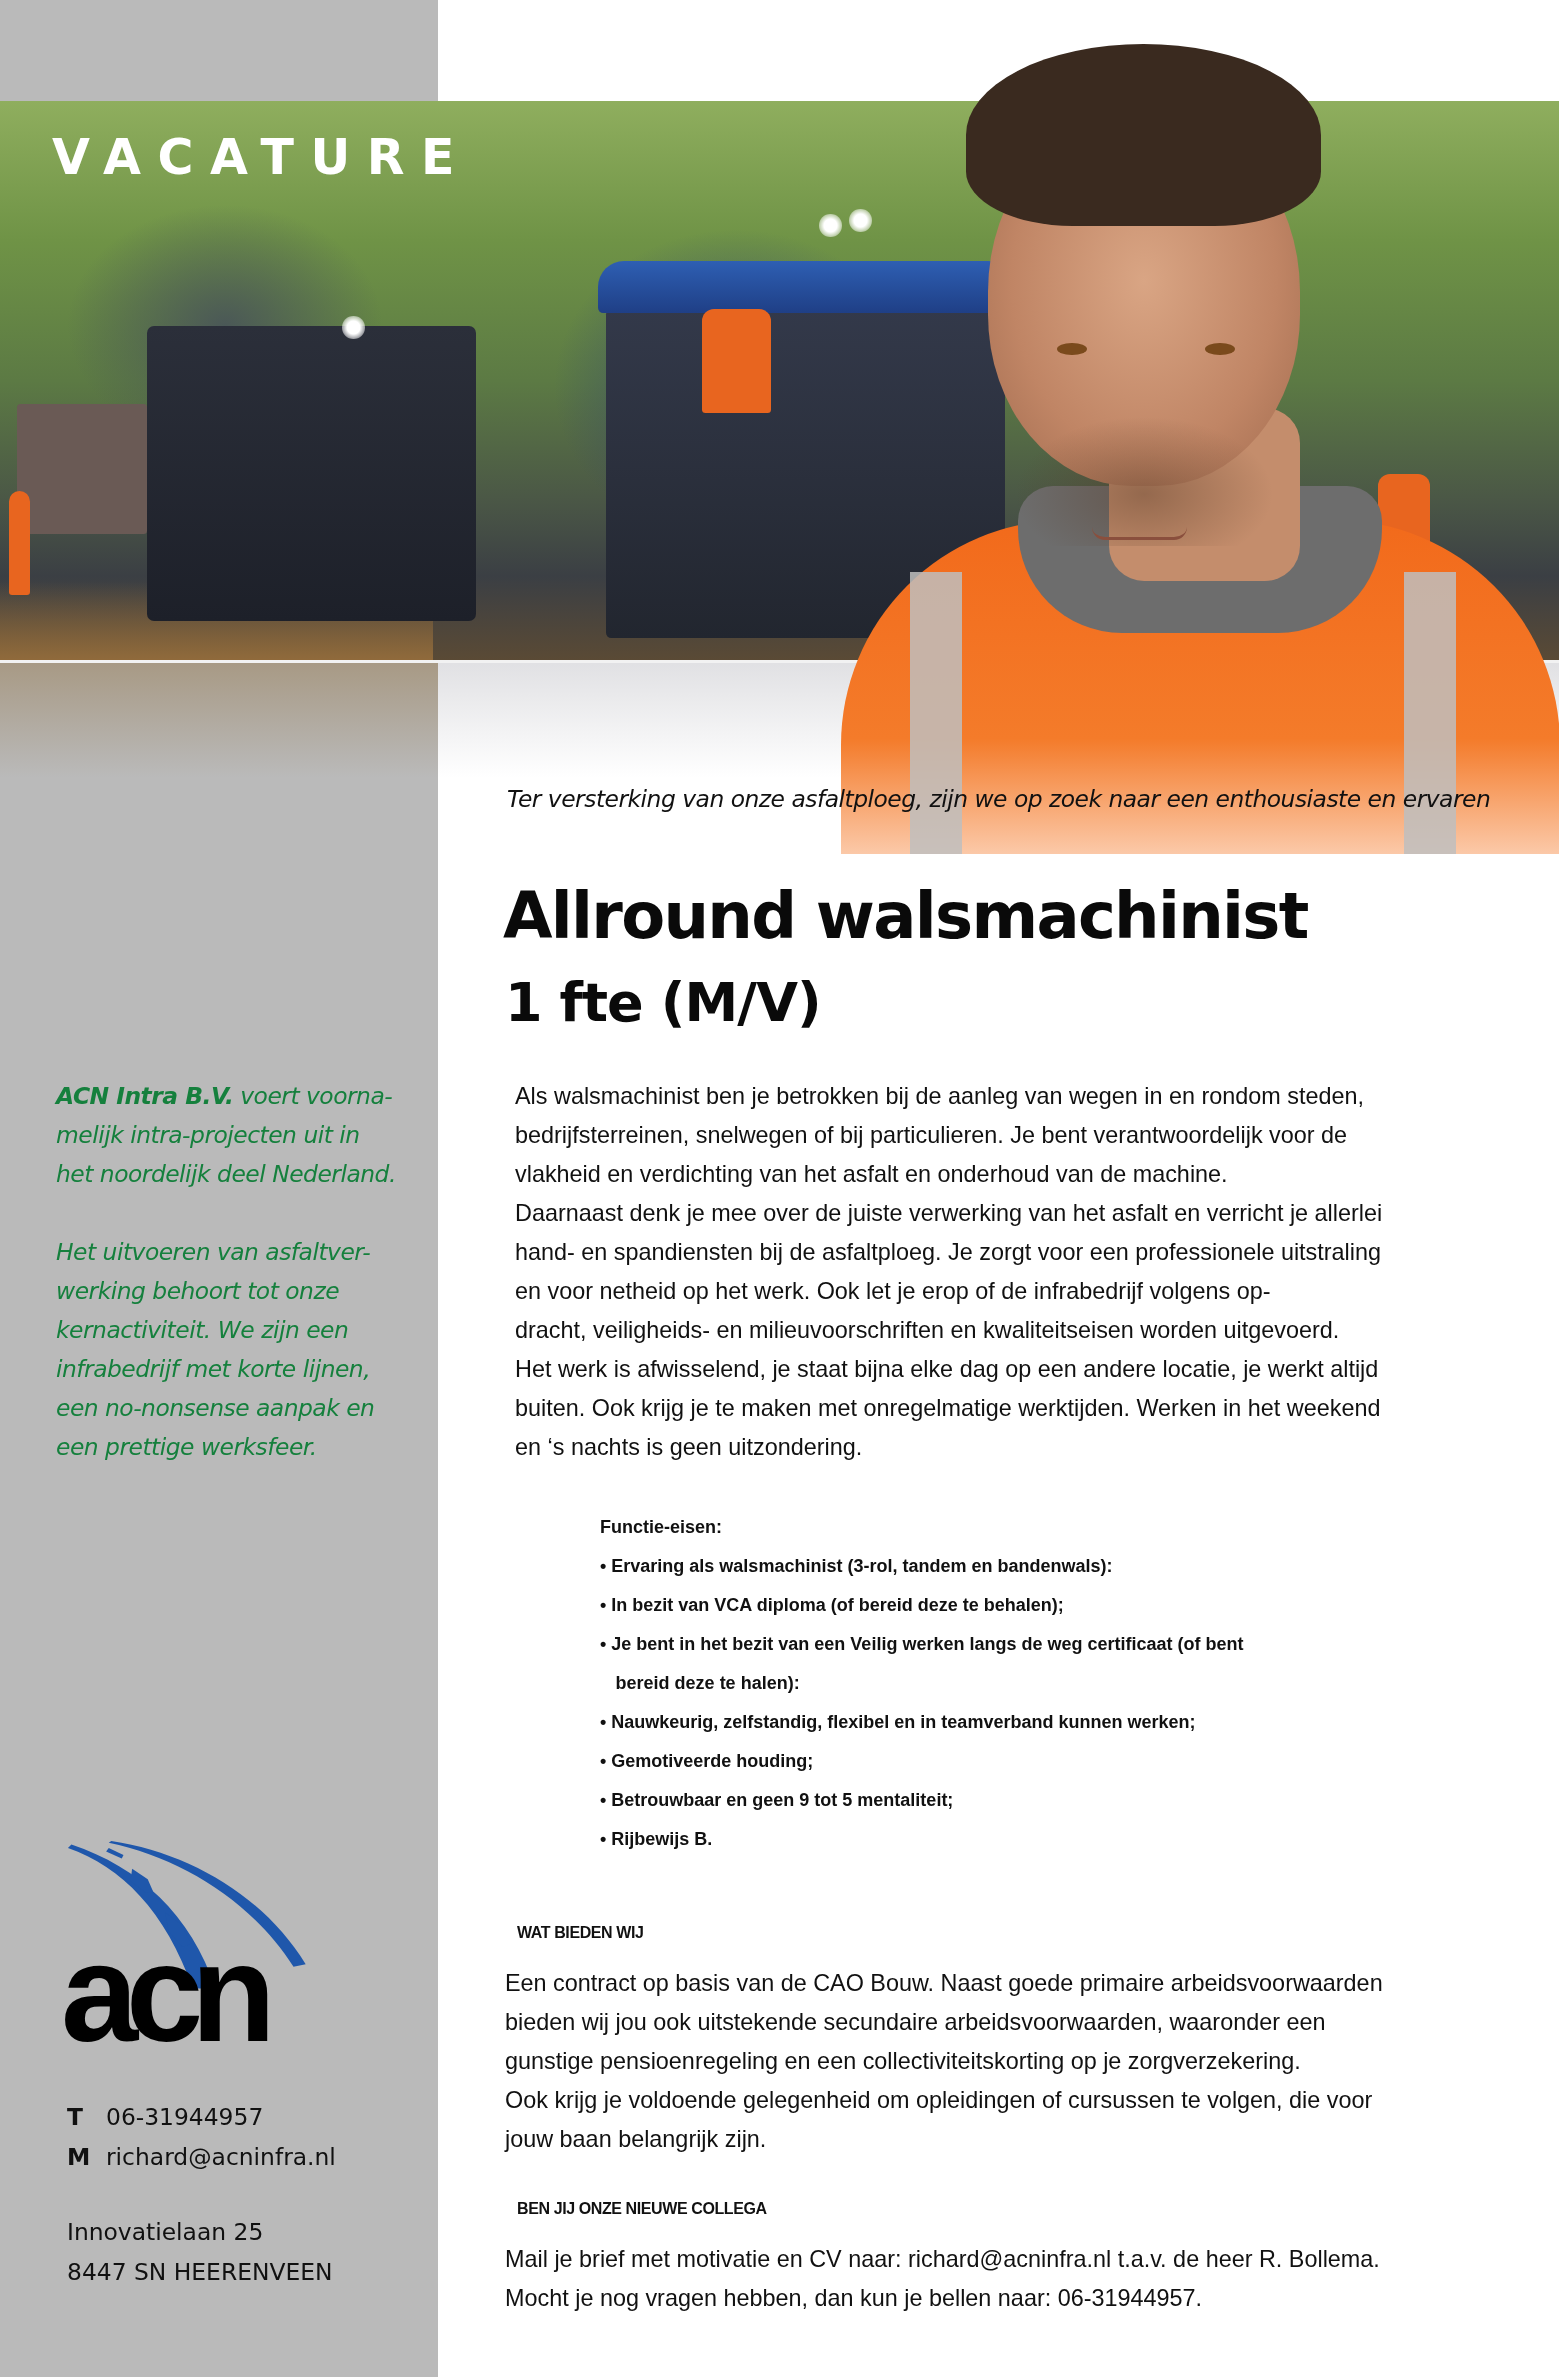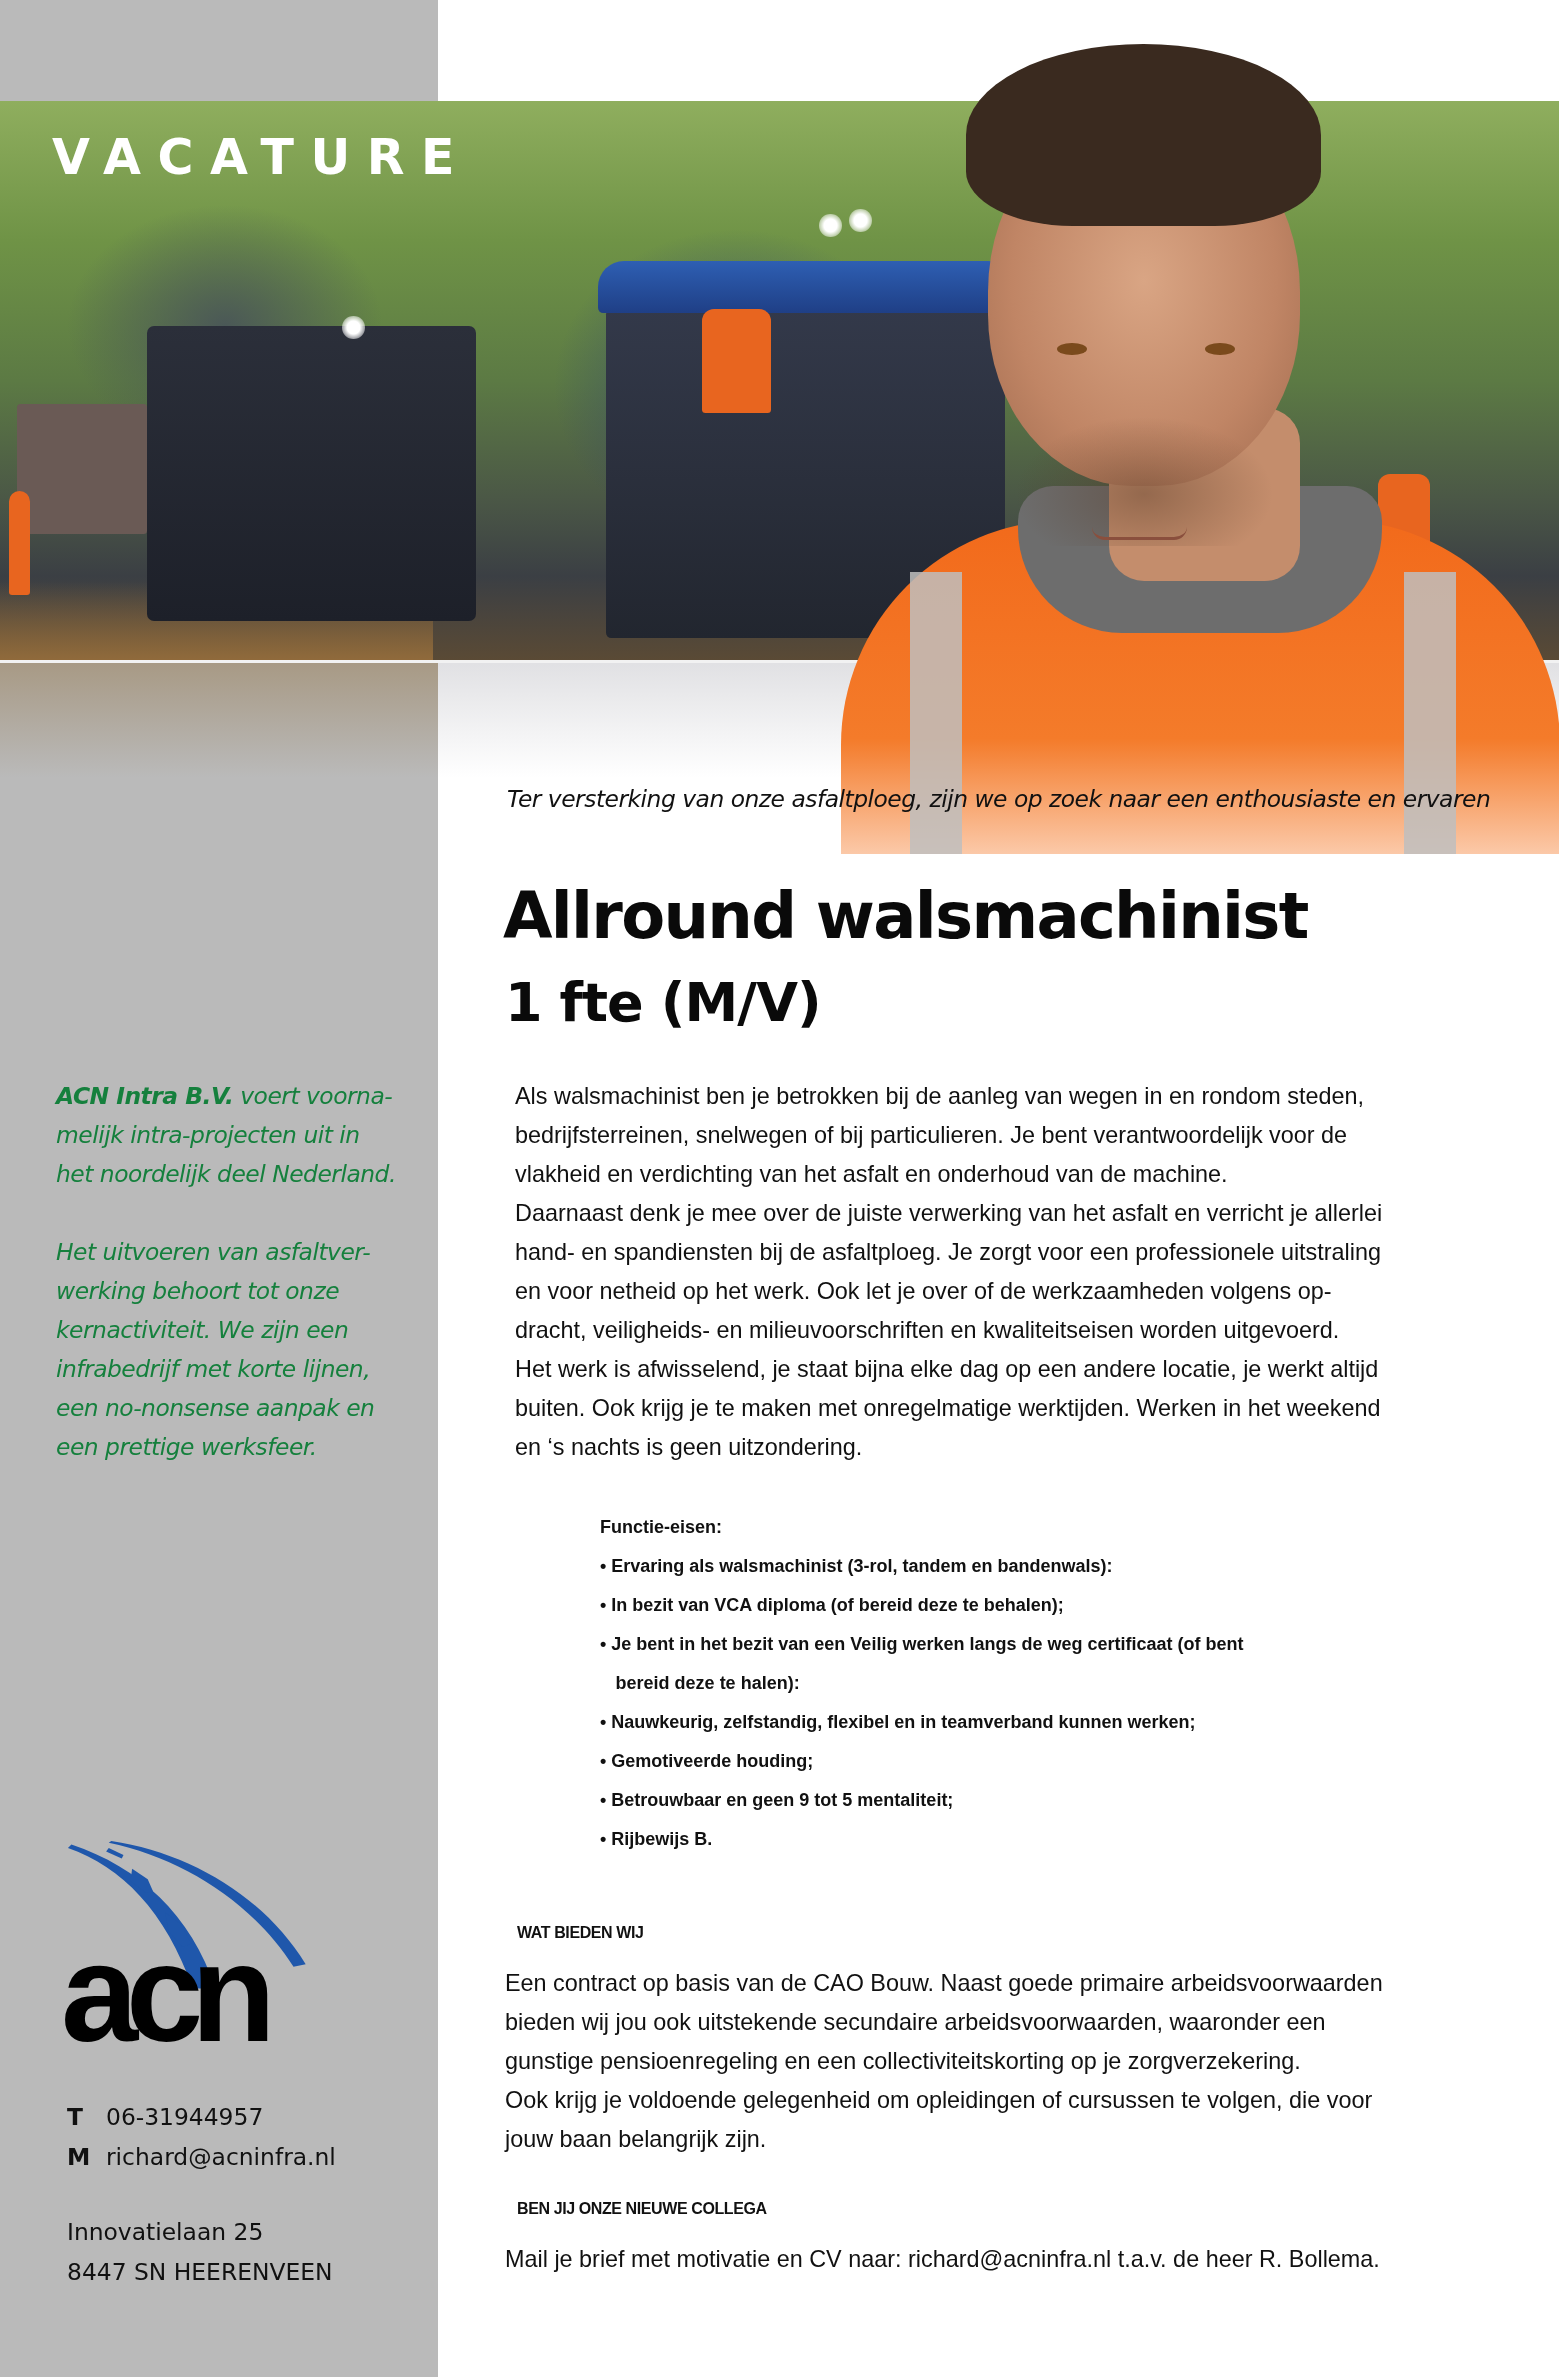--- a/index.html
+++ b/index.html
@@ -107,21 +107,21 @@
 
 <h1 class="title" style="margin:0;">Allround walsmachinist</h1>
 <div class="subtitle">1 fte (M/V)</div>
 
 <div class="main">
   <span class="line">Als walsmachinist ben je betrokken bij de aanleg van wegen in en rondom steden,</span>
   <span class="line">bedrijfsterreinen, snelwegen of bij particulieren. Je bent verantwoordelijk voor de</span>
   <span class="line">vlakheid en verdichting van het asfalt en onderhoud van de machine.</span>
   <span class="line">Daarnaast denk je mee over de juiste verwerking van het asfalt en verricht je allerlei</span>
   <span class="line">hand- en spandiensten bij de asfaltploeg. Je zorgt voor een professionele uitstraling</span>
-  <span class="line">en voor netheid op het werk. Ook let je over of de werkzaamheden volgens op-</span>
+  <span class="line">en voor netheid op het werk. Ook let je erop of de infrabedrijf volgens op-</span>
   <span class="line">dracht, veiligheids- en milieuvoorschriften en kwaliteitseisen worden uitgevoerd.</span>
   <span class="line">Het werk is afwisselend, je staat bijna elke dag op een andere locatie, je werkt altijd</span>
   <span class="line">buiten. Ook krijg je te maken met onregelmatige werktijden. Werken in het weekend</span>
   <span class="line">en ‘s nachts is geen uitzondering.</span>
 </div>
 
 <div class="req">
   <span class="line">Functie-eisen:</span>
   <span class="li">• Ervaring als walsmachinist (3-rol, tandem en bandenwals):</span>
   <span class="li">• In bezit van VCA diploma (of bereid deze te behalen);</span>
@@ -138,20 +138,21 @@
   <span class="line">Een contract op basis van de CAO Bouw. Naast goede primaire arbeidsvoorwaarden</span>
   <span class="line">bieden wij jou ook uitstekende secundaire arbeidsvoorwaarden, waaronder een</span>
   <span class="line">gunstige pensioenregeling en een collectiviteitskorting op je zorgverzekering.</span>
   <span class="line">Ook krijg je voldoende gelegenheid om opleidingen of cursussen te volgen, die voor</span>
   <span class="line">jouw baan belangrijk zijn.</span>
 </div>
 
 <div class="section" style="top:2177px;">
   <h3>BEN JIJ ONZE NIEUWE COLLEGA</h3>
   <span class="line">Mail je brief met motivatie en CV naar: richard@acninfra.nl t.a.v. de heer R. Bollema.</span>
+  <span class="line">Mocht je nog vragen hebben, dan kun je bellen naar: 06-31944957.</span>
 </div>
 
 <div class="side-text">
   <span class="line"><b>ACN Intra B.V.</b><span> voert voorna-</span></span>
   <span class="line">melijk intra-projecten uit in</span>
   <span class="line">het noordelijk deel Nederland.</span>
   <div class="side-gap"></div>
   <span class="line">Het uitvoeren van asfaltver-</span>
   <span class="line">werking behoort tot onze</span>
   <span class="line">kernactiviteit. We zijn een</span>

